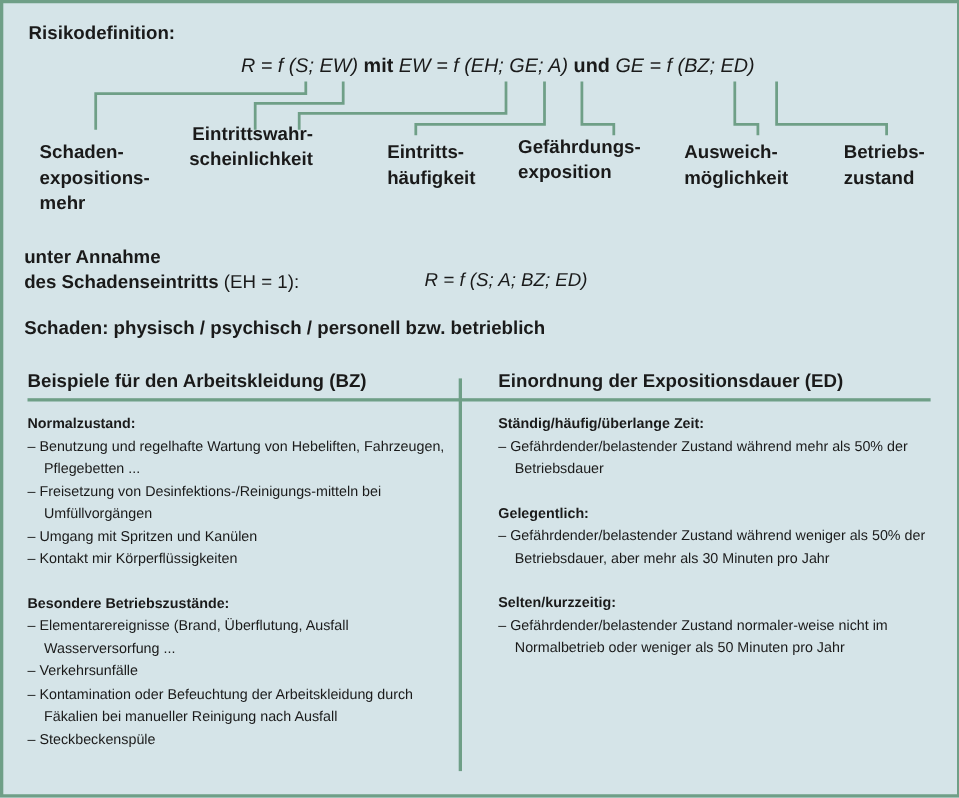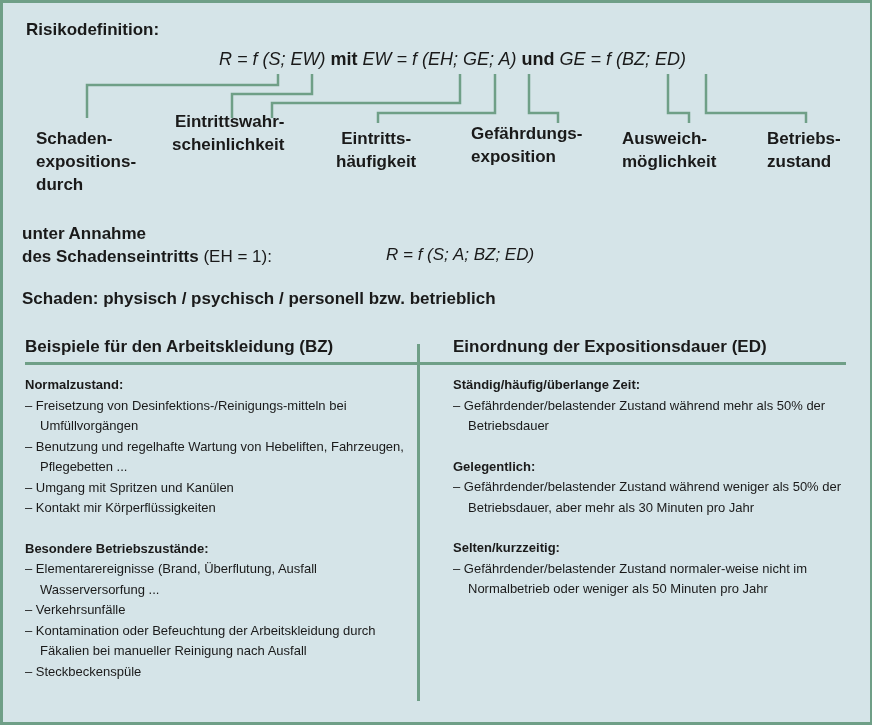--- a/index.html
+++ b/index.html
@@ -53,24 +53,24 @@
 <div class="abs formula">
   <span class="i">R = f (S; EW)</span>
   <span class="b">mit</span>
   <span class="i">EW = f (EH; GE; A)</span>
   <span class="b">und</span>
   <span class="i">GE = f (BZ; ED)</span>
 </div>
 
 <div class="abs term" style="left:36px; top:127px;">Schaden-
 expositions-
-durch</div>
+mehr</div>
 <div class="abs term" style="left:172px; top:110px;text-align:right;">Eintrittswahr-
 scheinlichkeit</div>
-<div class="abs term" style="left:336px; top:127px;text-align:center;">Eintritts-
+<div class="abs term" style="left:352px; top:127px;">Eintritts-
 häufigkeit</div>
 <div class="abs term" style="left:471px; top:122px;">Gefährdungs-
 exposition</div>
 <div class="abs term" style="left:622px; top:127px;">Ausweich-
 möglichkeit</div>
 <div class="abs term" style="left:767px; top:127px;">Betriebs-
 zustand</div>
 
 <div class="abs assume">
   <div class="b">unter Annahme</div>
@@ -81,22 +81,22 @@
 
 <div class="abs schaden">Schaden: physisch / psychisch / personell bzw. betrieblich</div>
 
 <div class="abs col-h" style="left:25px;">Beispiele für den Arbeitskleidung (BZ)</div>
 <div class="abs col-h" style="left:453px;">Einordnung der Expositionsdauer (ED)</div>
 <div class="hline" style="left:25px; top:362px; width:821px; height:2.5px;"></div>
 <div class="hline" style="left:417px; top:344px; width:2.5px; height:357px;"></div>
 
 <div class="abs block" style="left:25px; top:375px; width:385px;">
   <div class="head">Normalzustand:</div>
+  <div class="item">– Benutzung und regelhafte Wartung von Hebeliften, Fahrzeugen, Pflegebetten ...</div>
   <div class="item">– Freisetzung von Desinfektions-/Reinigungs-mitteln bei Umfüllvorgängen</div>
-  <div class="item">– Benutzung und regelhafte Wartung von Hebeliften, Fahrzeugen, Pflegebetten ...</div>
   <div class="item">– Umgang mit Spritzen und Kanülen</div>
   <div class="item">– Kontakt mir Körperflüssigkeiten</div>
   <div style="height:20px;"></div>
   <div class="head">Besondere Betriebszustände:</div>
   <div class="item">– Elementarereignisse (Brand, Überflutung, Ausfall Wasserversorfung ...</div>
   <div class="item">– Verkehrsunfälle</div>
   <div class="item">– Kontamination oder Befeuchtung der Arbeitskleidung durch Fäkalien bei manueller Reinigung nach Ausfall</div>
   <div class="item">– Steckbeckenspüle</div>
 </div>
 

